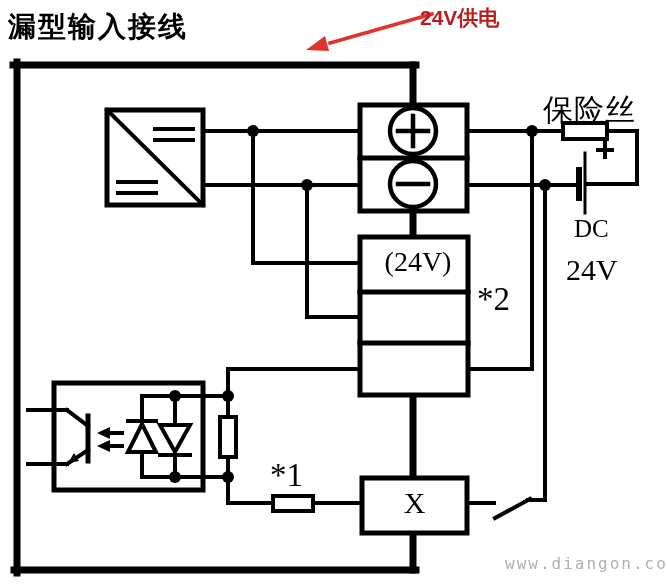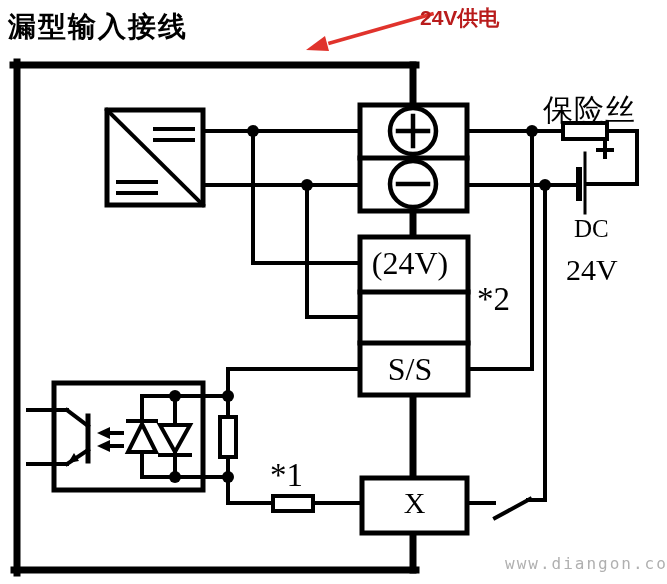--- a/index.html
+++ b/index.html
@@ -10,21 +10,21 @@
   .title{left:8px;top:12px;font-size:28px;font-weight:bold;letter-spacing:2px;
          font-family:"Liberation Serif","DejaVu Serif",serif;}
   .rednote{left:420px;top:7px;font-size:21px;font-weight:bold;color:#b91c1c;
            font-family:"Liberation Sans","DejaVu Sans",sans-serif;}
   .fuselabel{left:543px;top:82px;font-size:30px;letter-spacing:1px;margin-top:12px;}
   .dc1{left:574px;top:216px;font-size:25px;}
   .dc2{left:566px;top:254px;font-size:30px;}
   .star{font-size:33px;}
   .star1{left:270px;top:458px;}
   .star2{left:477px;top:282px;}
-  .cell{position:absolute;left:356px;width:108px;text-align:center;font-size:32px;}
+  .cell{position:absolute;left:364px;width:108px;text-align:center;font-size:28px;}
   .c24v{top:247px;}
   .c0v{top:300px;}
   .css{top:353px;}
   .cx{left:362px;width:105px;top:487px;font-size:30px;}
   .watermark{left:505px;top:556px;font-size:16px;letter-spacing:2px;color:#b0b0b0;
              font-family:"DejaVu Sans Mono","Liberation Mono",monospace;}
 </style>
 </head>
 <body>
 
@@ -161,17 +161,16 @@
 </svg>
 
 <div class="t title">漏型输入接线</div>
 <div class="t rednote">24V供电</div>
 <div class="t fuselabel">保险丝</div>
 <div class="t dc1">DC</div>
 <div class="t dc2">24V</div>
 <div class="t star star2">*2</div>
 <div class="t star star1">*1</div>
 <div class="t cell c24v">(24V)</div>
-<div class="t cell css">S/S</div>
 <div class="t cell cx">X</div>
 <div class="t watermark">www.diangon.com</div>
 
 </div>
 
 </body></html>

